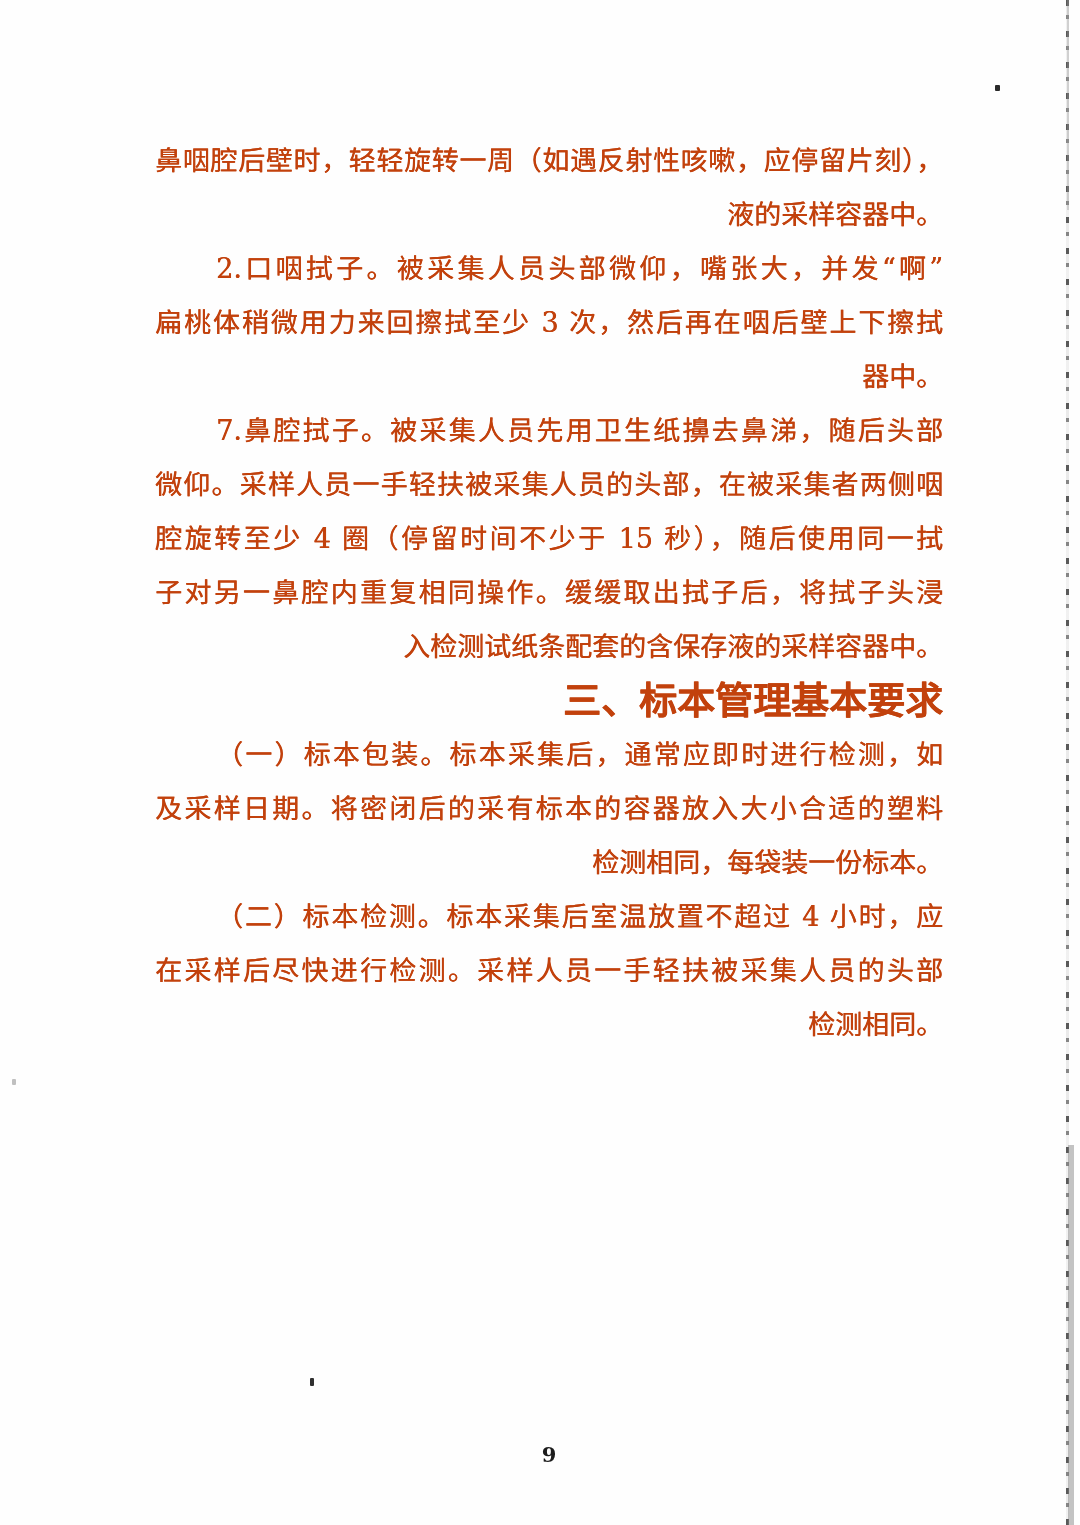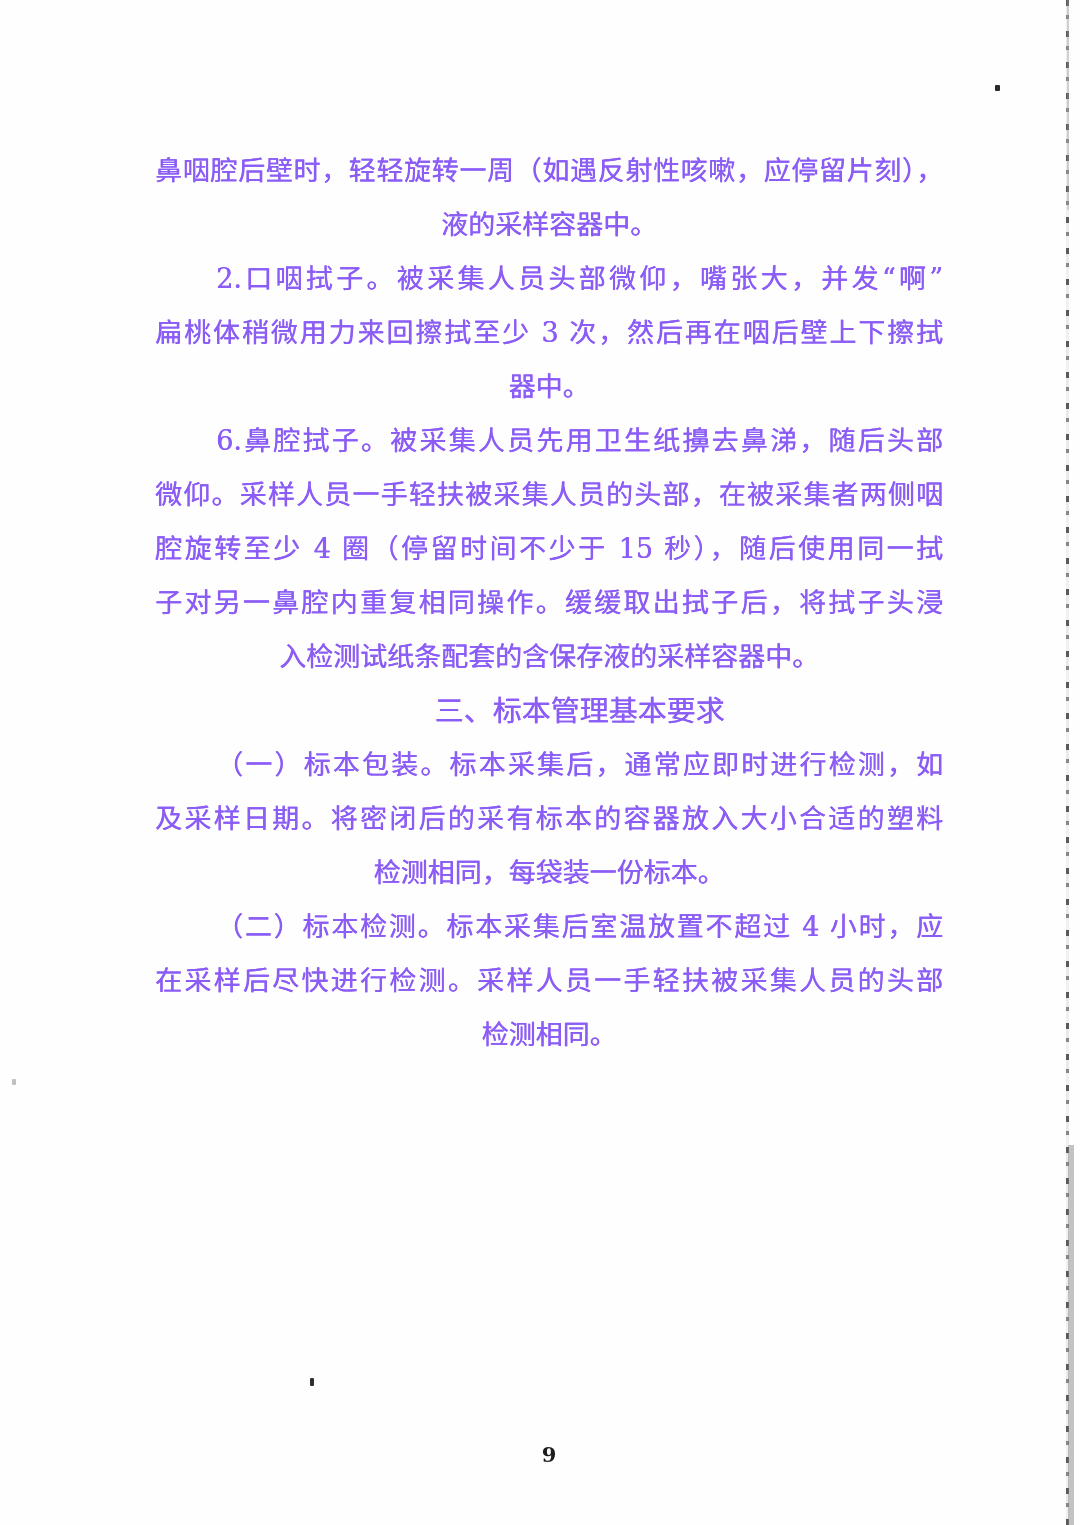--- a/index.html
+++ b/index.html
@@ -9,41 +9,41 @@
     position: relative;
     overflow: hidden;
     font-family: "DejaVu Serif", serif;
   }
   .page {
     position: absolute; inset: 0;
     background: #fefefe;
   }
   .doc-body {
     position: absolute;
-    left: 155px; top: 144px; width: 788px;
-    color: #8b5cf6;
+    left: 155px; top: 134px; width: 788px;
+    color: #c2410c;
     font-size: 27px;
     text-shadow: 0.4px 0 currentColor; 
   }
   .line {
     height: 54px;
     line-height: 54px;
-    text-align: center;
+    text-align: right;
     overflow: hidden;
   }
   .line.justify {
     text-align: justify;
     text-align-last: justify;
     text-justify: inter-character;
   }
   .line.indent { padding-left: 61px; }
   .line.heading {
     font-family: "DejaVu Sans", sans-serif;
-    font-weight: normal;
-    font-size: 29px;
+    font-weight: bold;
+    font-size: 38px;
     text-shadow: 0.6px 0 currentColor;
   }
   .page-number {
     position: absolute;
     left: 155px; width: 788px; top: 1442px;
     text-align: center;
     font-size: 21px;
     color: #1c1c1c;
     font-weight: bold;
   }
@@ -78,21 +78,21 @@
 <body>
 
 <div class="page">
 
   <main class="doc-body">
       <div class="line justify">鼻咽腔后壁时，轻轻旋转一周（如遇反射性咳嗽，应停留片刻），</div>
       <div class="line">液的采样容器中。</div>
       <div class="line justify indent">2.口咽拭子。被采集人员头部微仰，嘴张大，并发“啊”</div>
       <div class="line justify">扁桃体稍微用力来回擦拭至少 3 次，然后再在咽后壁上下擦拭</div>
       <div class="line">器中。</div>
-      <div class="line justify indent">6.鼻腔拭子。被采集人员先用卫生纸擤去鼻涕，随后头部</div>
+      <div class="line justify indent">7.鼻腔拭子。被采集人员先用卫生纸擤去鼻涕，随后头部</div>
       <div class="line justify">微仰。采样人员一手轻扶被采集人员的头部，在被采集者两侧咽</div>
       <div class="line justify">腔旋转至少 4 圈（停留时间不少于 15 秒），随后使用同一拭</div>
       <div class="line justify">子对另一鼻腔内重复相同操作。缓缓取出拭子后，将拭子头浸</div>
       <div class="line">入检测试纸条配套的含保存液的采样容器中。</div>
       <div class="line indent heading">三、标本管理基本要求</div>
       <div class="line justify indent">（一）标本包装。标本采集后，通常应即时进行检测，如</div>
       <div class="line justify">及采样日期。将密闭后的采有标本的容器放入大小合适的塑料</div>
       <div class="line">检测相同，每袋装一份标本。</div>
       <div class="line justify indent">（二）标本检测。标本采集后室温放置不超过 4 小时，应</div>
       <div class="line justify">在采样后尽快进行检测。采样人员一手轻扶被采集人员的头部</div>

